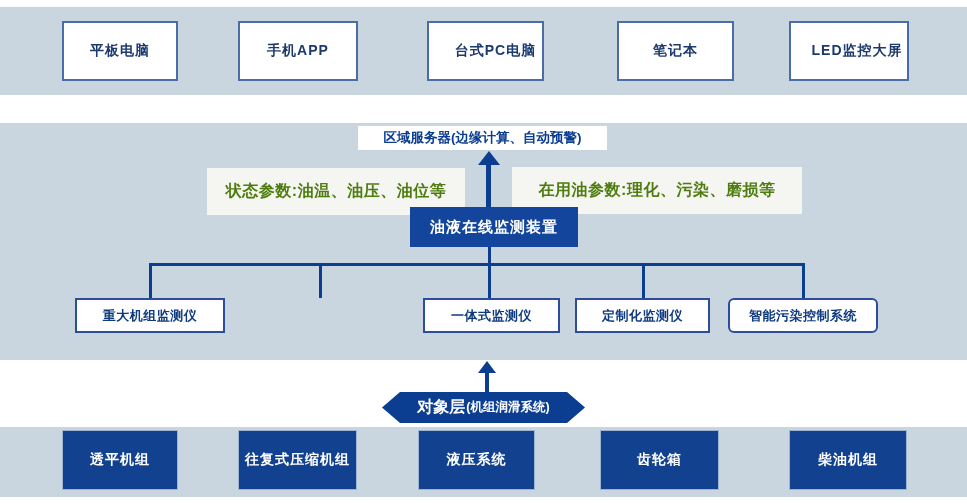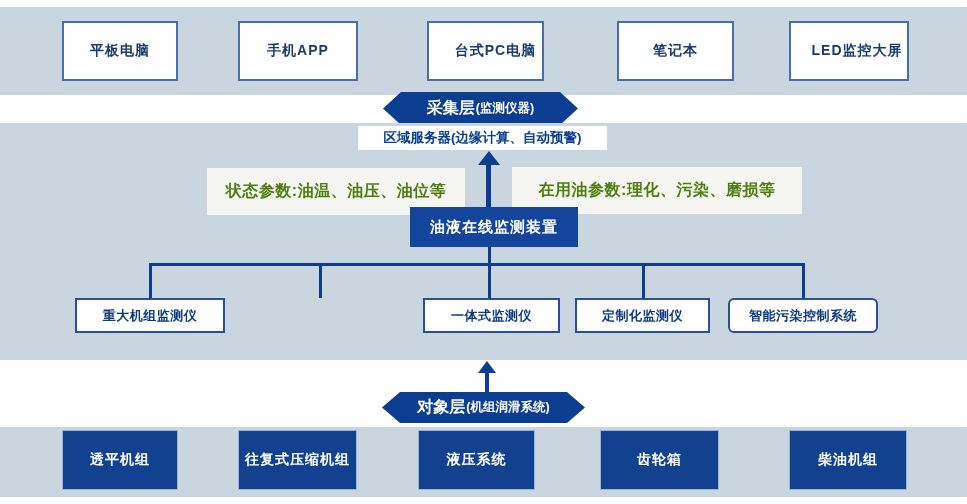--- a/index.html
+++ b/index.html
@@ -80,24 +80,20 @@
   <div class="box device-box" style="left:427px;width:117px;padding-left:20px;">
       <span>台式PC电脑</span>
     </div>
   <div class="box device-box" style="left:617px;width:117px;">
       <span>笔记本</span>
     </div>
   <div class="box device-box" style="left:789px;width:120px;padding-left:16px;">
       <span>LED监控大屏</span>
     </div>
 
-  <div class="ribbon" style="left:383px;top:92px;width:195px;height:33px;">
-    <span class="rb-title">采集层</span>
-    <span class="rb-sub">(监测仪器)</span>
-  </div>
 
   <div class="band band-mid"></div>
 
   <div class="box server-box">
     <span>区域服务器(边缘计算、自动预警)</span>
   </div>
 
   <div class="arrow-head" style="left:478px;top:151px;"></div>
   <div class="arrow-shaft" style="left:486px;top:163px;width:5px;height:44px;"></div>
 

